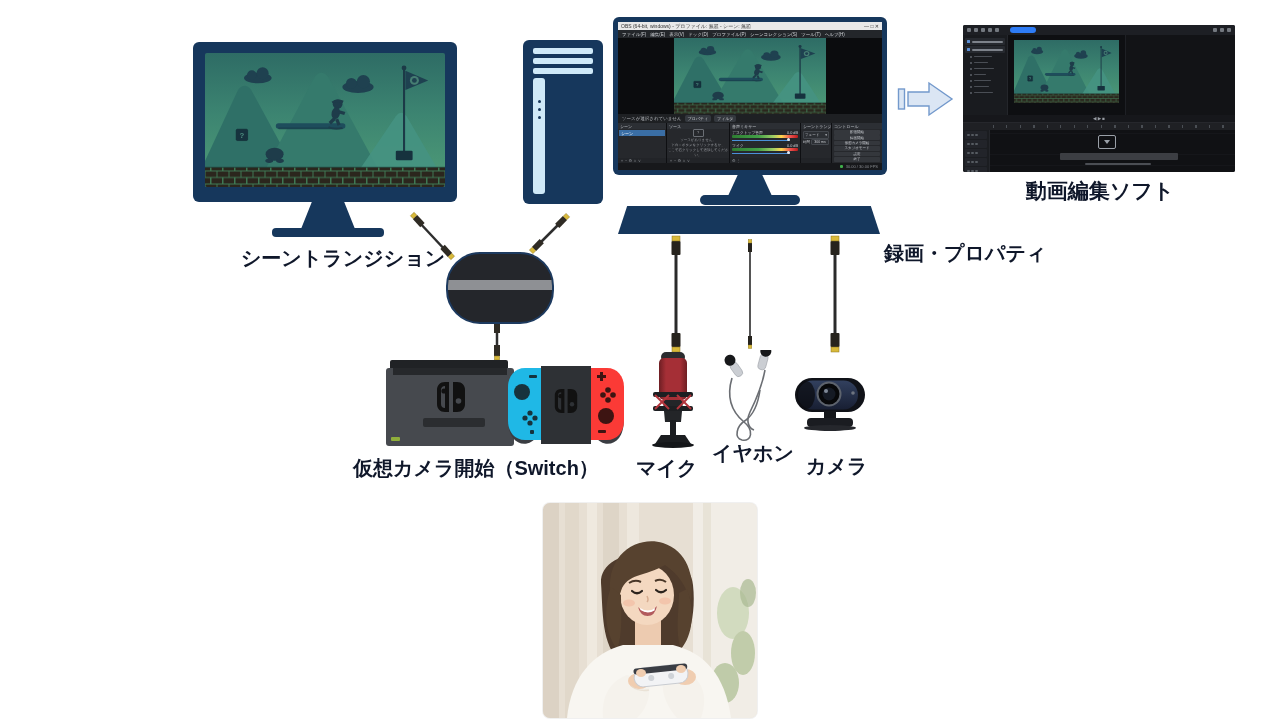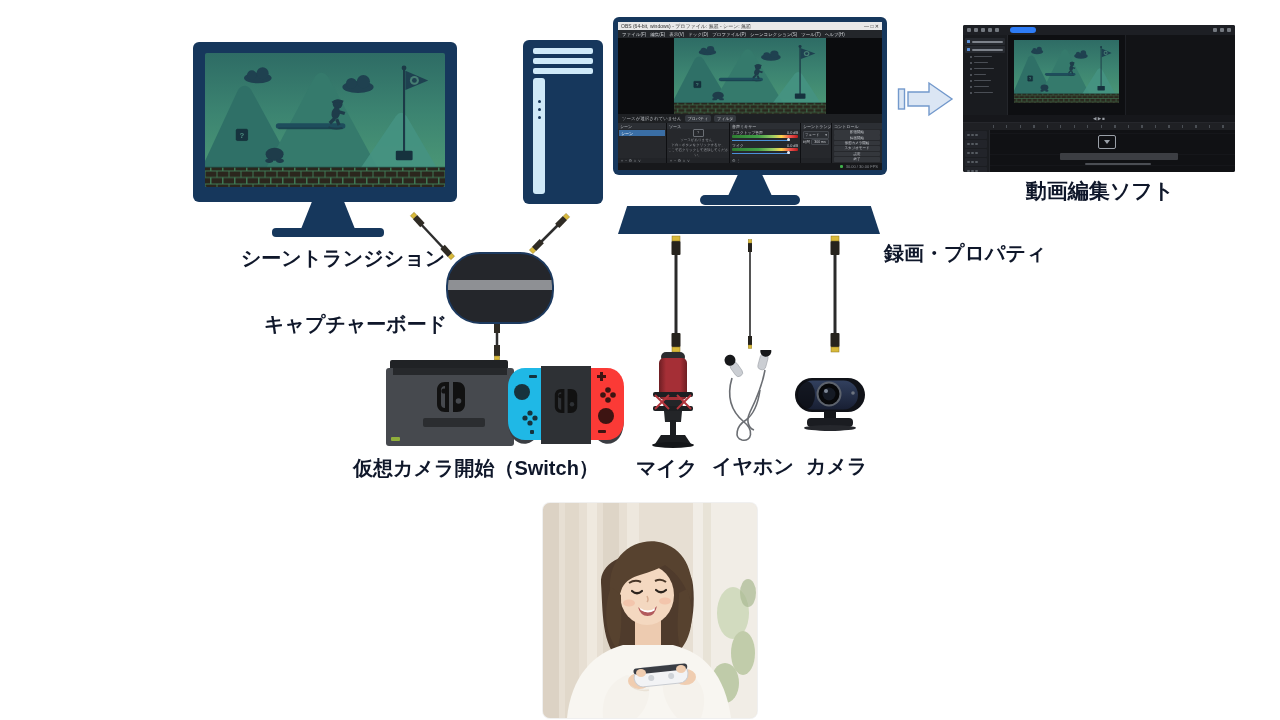--- a/index.html
+++ b/index.html
@@ -487,21 +487,20 @@
         <div class="ved-bar"></div>
         <div class="ved-line"></div>
       </div>
     </div>
   </div>
   <div class="lbl" style="left:975px;top:177px;width:250px;text-align:center;font-size:21px">動画編集ソフト</div>
 
   <div class="abs cap">
     <span class="stripe"></span>
   </div>
-  <div class="lbl" style="left:264px;top:311px">キャプチャーボード</div>
 
   <div class="abs dockback"></div>
   <div class="abs dock">
     <span class="inner"></span>
     <svg style="position:absolute;left:50px;top:13px" width="30" height="32" viewBox="0 0 30 32">
       <path d="M9,1 C4,1 1,4.5 1,9 L1,23 C1,27.5 4,31 9,31 L13,31 L13,1 Z M9,5 L9,27 C6.5,27 5,25.5 5,23 L5,9 C5,6.5 6.5,5 9,5 Z" fill="#111"></path>
       <circle cx="8" cy="10" r="2.6" fill="#111"></circle>
       <path d="M17,1 L21,1 C26,1 29,4.5 29,9 L29,23 C29,27.5 26,31 21,31 L17,31 Z" fill="#111"></path>
       <circle cx="22.5" cy="20" r="2.8" fill="#46494e"></circle>
     </svg>
@@ -575,21 +574,21 @@
     </g>
     <g transform="translate(52,8) rotate(15)">
       <rect x="-4" y="-4" width="8" height="16" rx="4" fill="#cbced3" stroke="#9da1a7" stroke-width="0.6"></rect>
       <circle cx="0" cy="-7" r="5.5" fill="#17181a"></circle>
     </g>
     <g fill="none" stroke="#6b6e73" stroke-width="1.6">
       <path d="M20,28 C14,48 20,62 32,72 C42,80 40,92 30,90 C22,88 24,76 34,70 C42,64 46,54 48,40"></path>
       <path d="M53,20 C50,36 44,50 38,62 C34,70 36,78 42,80"></path>
     </g>
   </svg>
-  <div class="lbl" style="left:712px;top:453px">イヤホン</div>
+  <div class="lbl" style="left:712px;top:440px">イヤホン</div>
 
   <svg class="svg-abs" style="left:793px;top:374px" width="74" height="62">
     <defs>
       <linearGradient id="camg" x1="0" y1="0" x2="0" y2="1">
         <stop offset="0%" stop-color="#32405e"></stop>
           <stop offset="100%" stop-color="#181f33"></stop>
       </linearGradient>
     </defs>
     <rect x="2" y="4" width="70" height="34" rx="17" fill="#101218"></rect>
     <rect x="5" y="6.5" width="60" height="29" rx="14.5" fill="url(#camg)"></rect>

